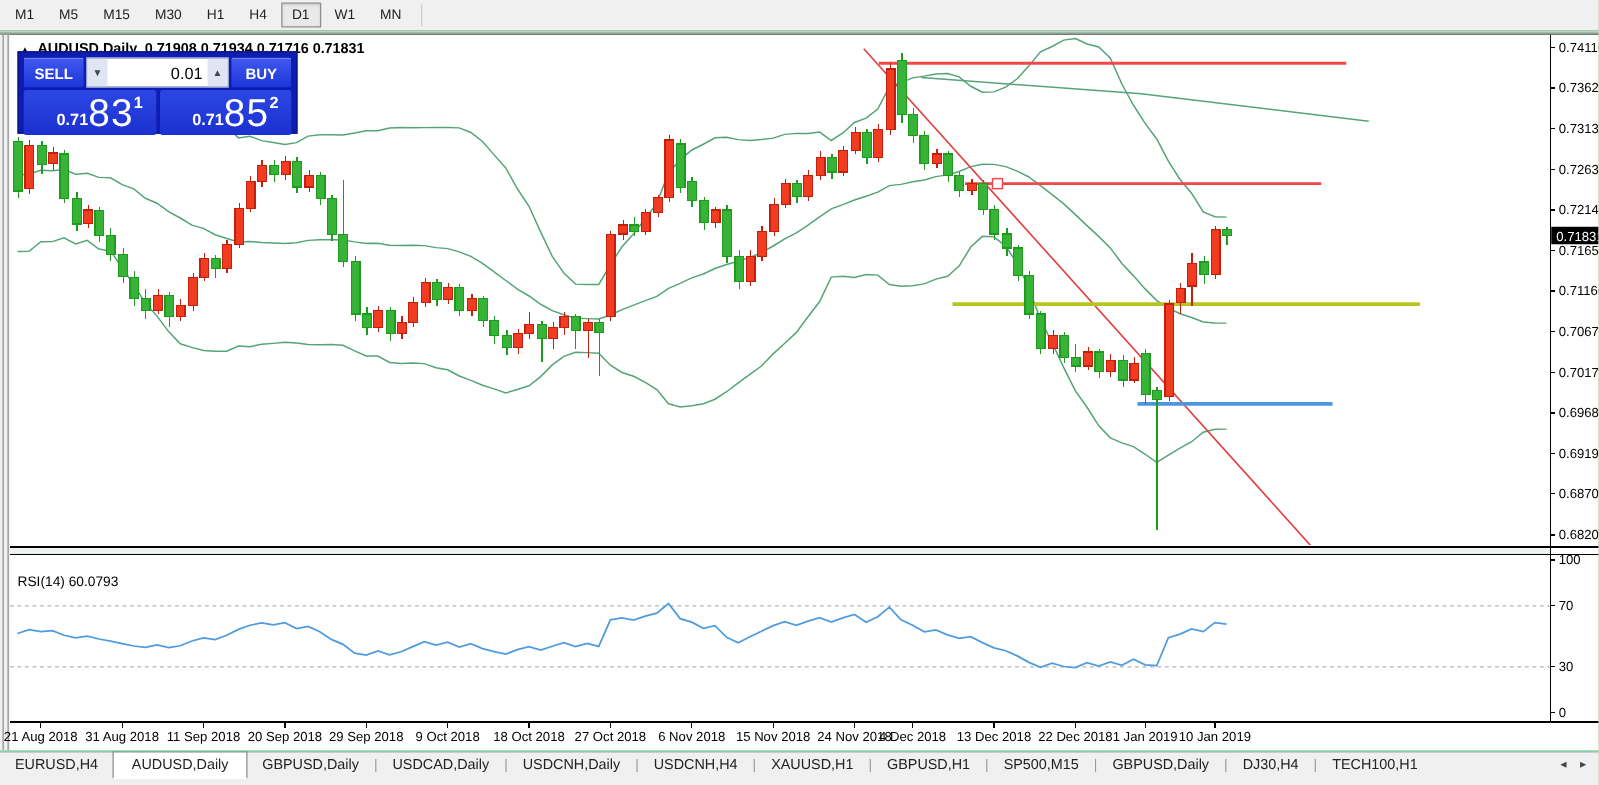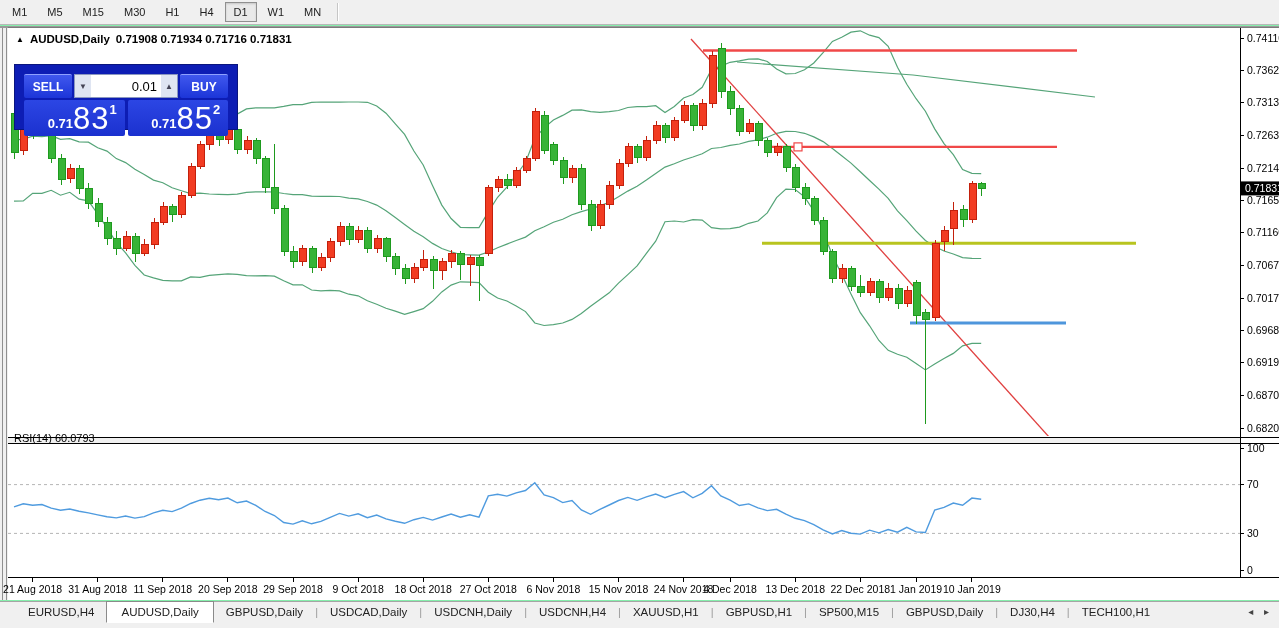--- a/index.html
+++ b/index.html
@@ -11,39 +11,39 @@
   .tfbtn{font-size:11px;color:#222;padding:3px 8px;margin:0 1px;border:1px solid transparent;cursor:default;}
   .tfbtn.active{background:#e9e9e9;border:1px solid #8f8f8f;box-shadow:inset 0 1px 2px rgba(0,0,0,.15);}
   .tbsep{width:1px;height:18px;background:#c6c6c6;border-right:1px solid #fff;margin:0 6px;}
   
   #chart-svg{position:absolute;left:0;top:0;}
   #chart-svg text{font-family:"Liberation Sans","DejaVu Sans",sans-serif;}
   
   #symheader{position:absolute;left:16px;top:33px;font-size:11.5px;font-weight:bold;color:#000;display:flex;align-items:center;gap:6px;}
   #symheader .tri{font-size:8px;}
   
-  #panel{position:absolute;left:14px;top:64px;width:224px;height:66px;background:#0d1db4;
-         border:1px solid #0a157e;box-sizing:border-box;padding:9px;}
+  #panel{position:absolute;left:14px;top:41px;width:224px;height:66px;background:#0d1db4;
+         border:1px solid #0a157e;box-sizing:border-box;padding:4px;}
   #panel .row1{display:flex;height:24px;gap:2px;}
   .tradebtn{flex:0 0 48px;background:linear-gradient(#4058ee,#1c35d8);border-top:1px solid #8fa1ff;
             color:#fff;font-size:12px;font-weight:bold;display:flex;align-items:center;justify-content:center;border-radius:2px;cursor:pointer;}
   .volwrap{flex:1;display:flex;background:#fff;border:1px solid #8a97c0;box-sizing:border-box;}
   .spin{width:16px;background:#dfe5f2;color:#445;font-size:8px;display:flex;align-items:center;justify-content:center;cursor:pointer;}
   .volval{flex:1;font-size:13px;color:#000;display:flex;align-items:center;justify-content:flex-end;padding-right:4px;}
   #panel .row2{display:flex;height:36px;margin-top:2px;gap:3px;}
   .bigprice{flex:1;background:linear-gradient(#2c46e4,#1b31cf);color:#fff;display:flex;align-items:flex-end;
             justify-content:center;padding-bottom:2px;border-radius:2px;cursor:pointer;}
   .bigprice .small{font-size:13px;font-weight:bold;margin-bottom:3px;margin-left:16px;}
   .bigprice .big{font-size:31px;font-weight:normal;line-height:30px;letter-spacing:1px;}
   .bigprice .sup{font-size:13px;font-weight:bold;align-self:flex-start;margin-top:2px;}
   
-  #rsilabel{position:absolute;left:14px;top:432px;font-size:11px;color:#000;}
+  #rsilabel{position:absolute;left:14px;top:460px;font-size:11px;color:#000;}
   
   #tabbar{position:absolute;left:0;top:601px;width:1279px;height:27px;background:#f0f0f0;
-          border-top:1px solid #a5a5a5;display:flex;align-items:flex-start;padding-left:16px;box-sizing:border-box;}
+          border-top:1px solid #a5a5a5;display:flex;align-items:flex-start;padding-left:0;box-sizing:border-box;}
   .tab{font-size:11.5px;color:#222;padding:4px 12px;cursor:pointer;white-space:nowrap;}
   .tab.active{background:#fff;border:1px solid #8a8a8a;border-bottom:1px solid #fff;margin-top:-1px;padding:4px 14px;}
   .tabsep{color:#999;padding:4px 0;font-size:11px;}
   #tabarrows{position:absolute;right:6px;top:606px;font-size:10px;color:#444;letter-spacing:4px;cursor:pointer;}
 </style>
 </head>
 <body>
 
 <div id="app">
 

